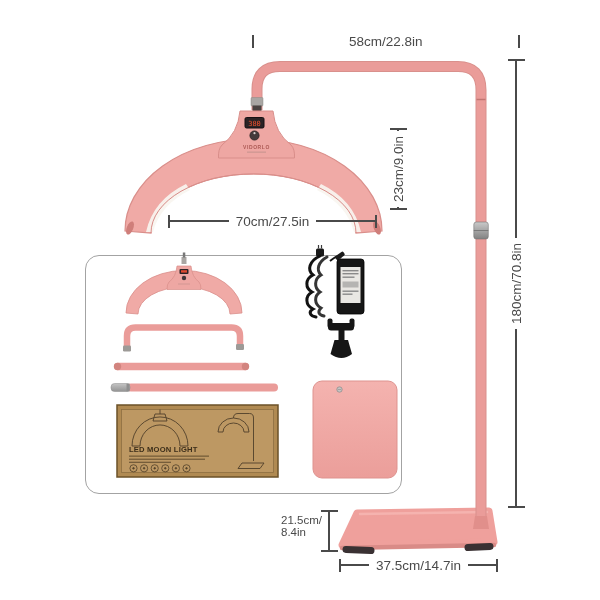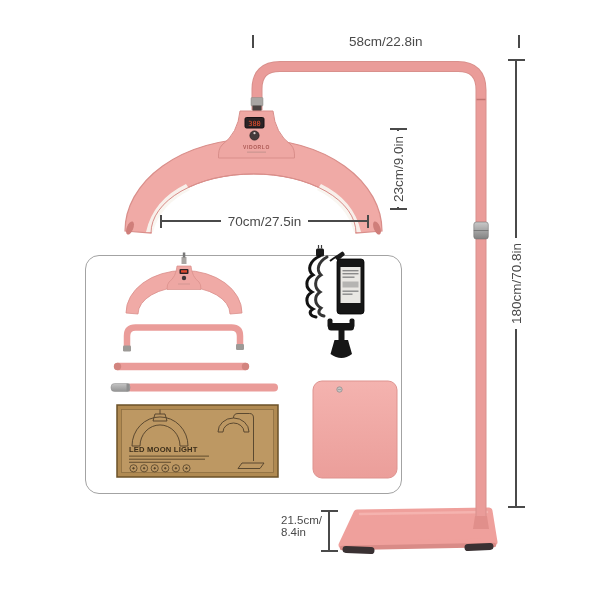--- a/index.html
+++ b/index.html
@@ -184,21 +184,21 @@
   </svg>
 
   <div class="dim-h" style="left:252px;top:33px;width:228px;height:16px;gap:44px;">
     <span class="tick"></span>
     <span class="line"></span>
     <span class="lbl">58cm/22.8in</span>
     <span class="line"></span>
     <span class="tick"></span>
   </div>
 
-  <div class="dim-h" style="left:144px;top:213px;width:209px;height:16px;padding-left:16px;">
+  <div class="dim-h" style="left:152px;top:213px;width:209px;height:16px;padding-left:16px;">
     <span class="tick"></span>
     <span class="line"></span>
     <span class="lbl">70cm/27.5in</span>
     <span class="line"></span>
     <span class="tick"></span>
   </div>
 
   <div class="dim-v" style="left:389px;top:128px;width:18px;height:82px;">
     <span class="tickh"></span>
     <span class="linev"></span>
@@ -218,14 +218,21 @@
   <div class="dim-v" style="left:320px;top:510px;width:18px;height:42px;">
     <span class="tickh"></span>
     <span class="linev"></span>
     <span class="tickh"></span>
   </div>
   <div class="depth-label">
     <div>21.5cm/</div>
     <div>8.4in</div>
   </div>
 
+  <div class="dim-h" style="left:339px;top:557px;width:159px;height:16px;">
+    <span class="tick"></span>
+    <span class="line"></span>
+    <span class="lbl">37.5cm/14.7in</span>
+    <span class="line"></span>
+    <span class="tick"></span>
+  </div>
 
 </div>
 
 </body></html>

